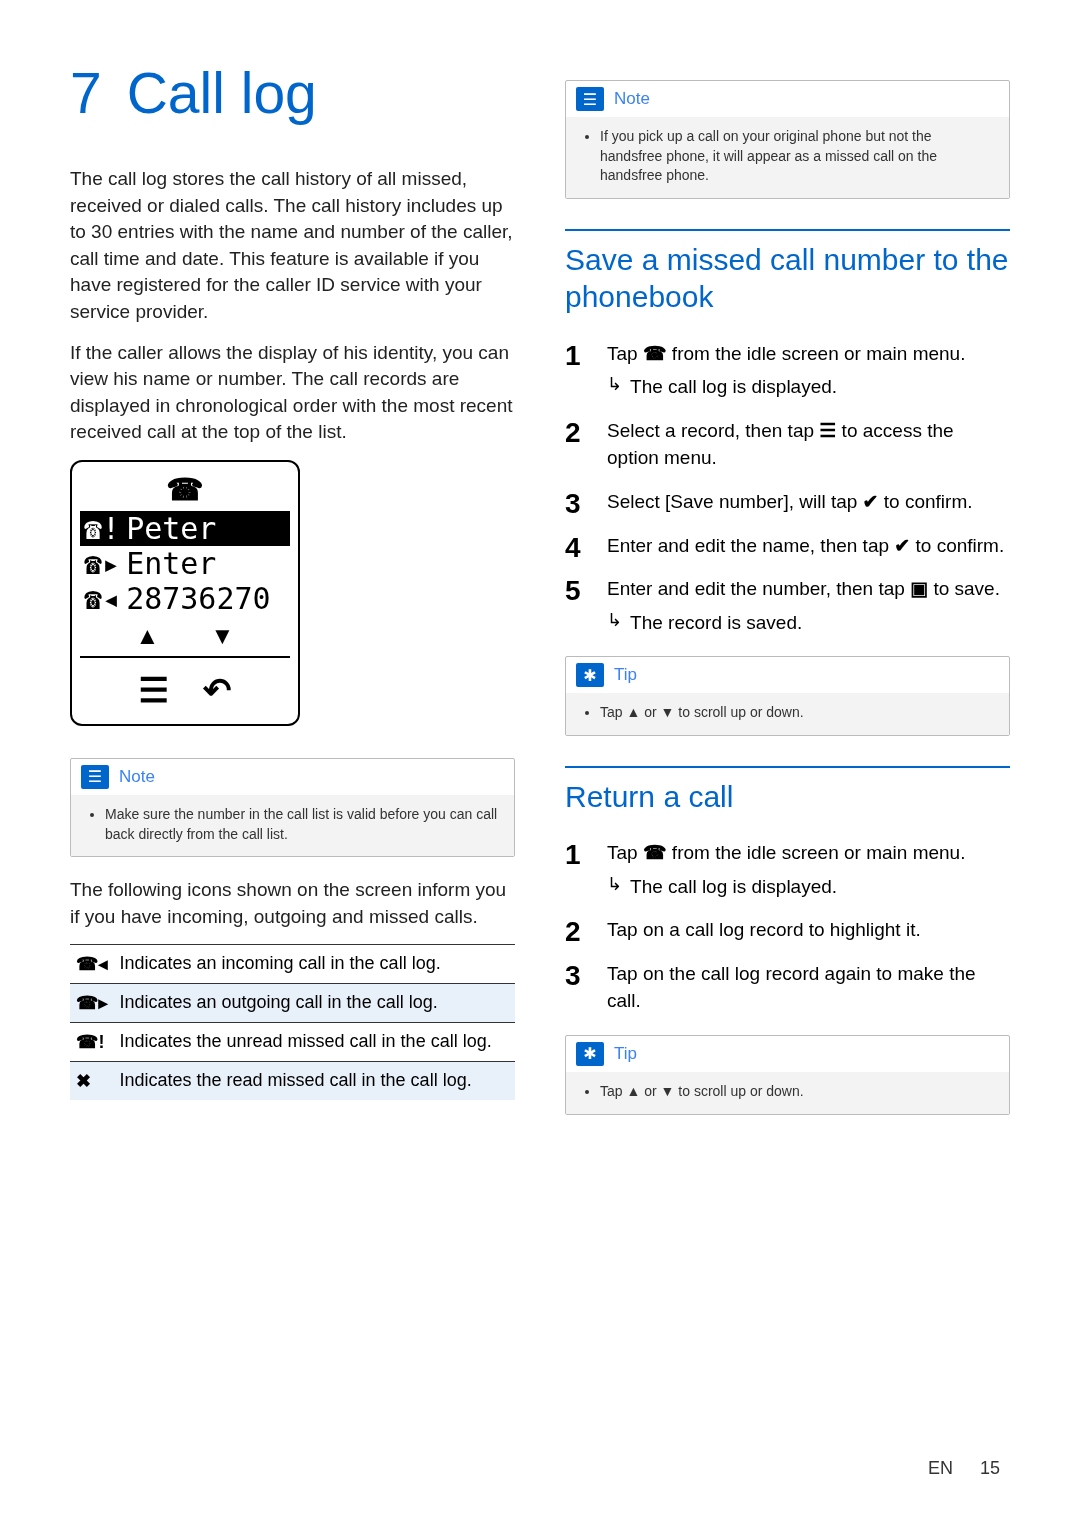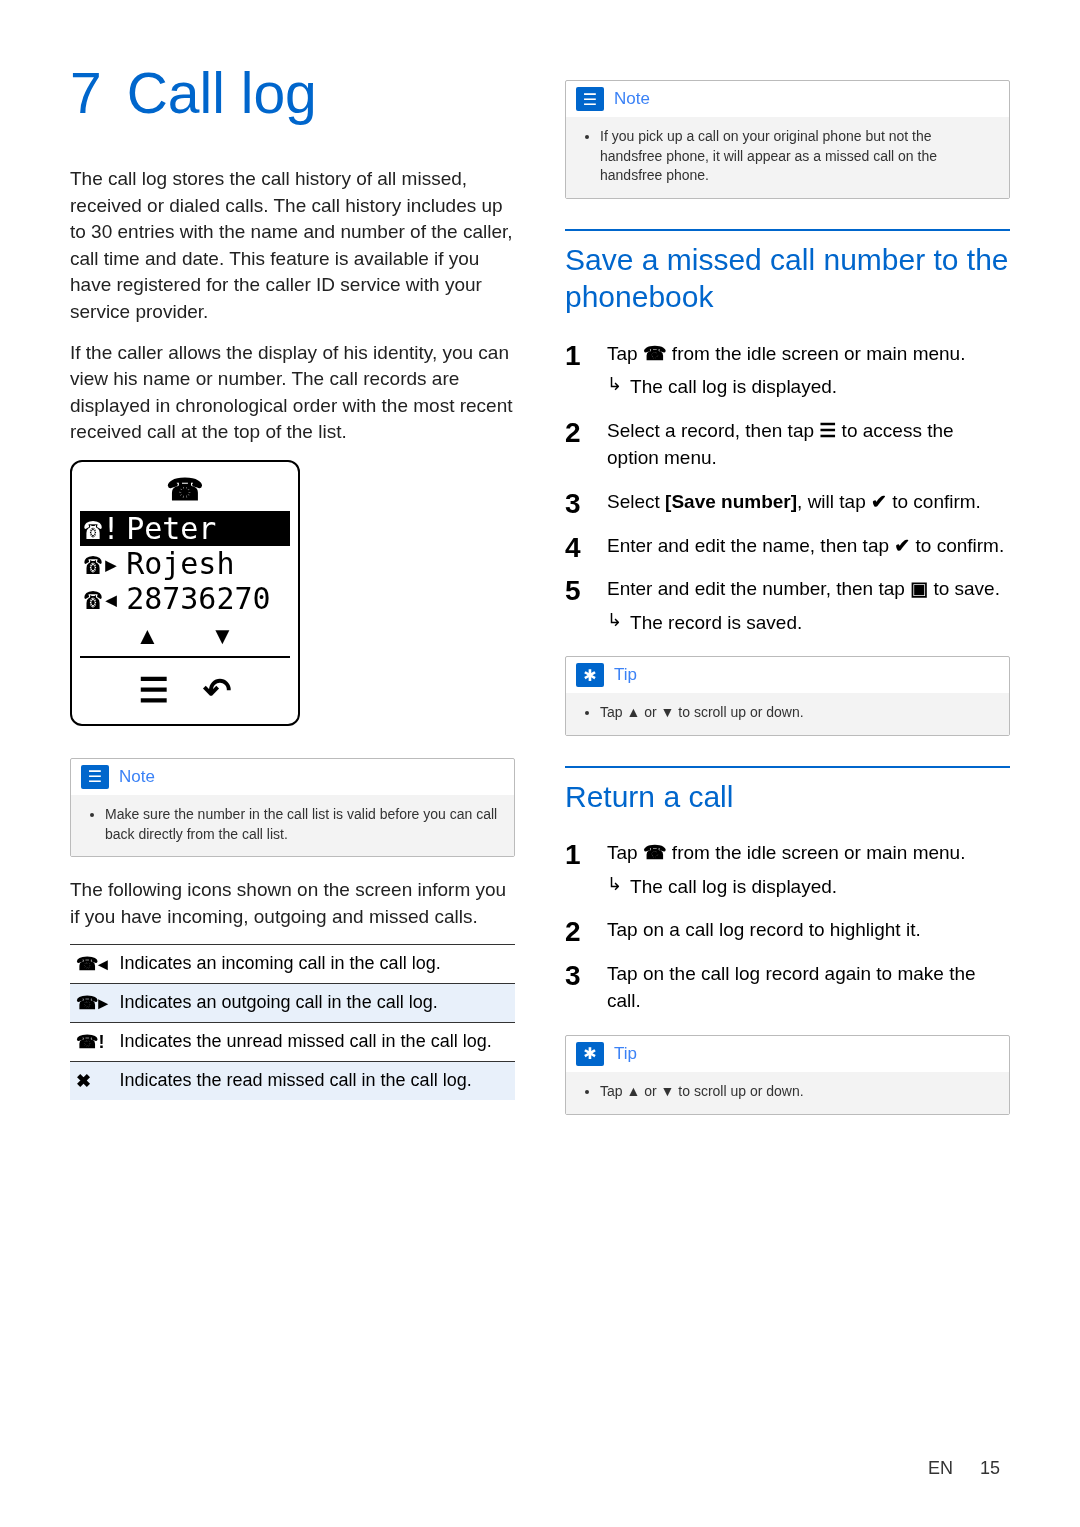--- a/index.html
+++ b/index.html
@@ -111,21 +111,21 @@
     font-weight: bold;
     color: #000;
   }
   .sub-result {
     display: flex;
     gap: 8px;
     margin-top: 6px;
   }
   .sub-result .arrow { font-size: 18px; line-height: 1.3; }
   .inline-icon { font-weight: bold; }
-  b.uiopt { font-weight: bold; }
+  b.uiopt { font-weight: normal; }
 
   .footer {
     position: absolute;
     bottom: 48px;
     right: 80px;
     font-size: 18px;
     color: #333;
   }
   .footer .en { margin-right: 22px; }
 </style>
@@ -143,21 +143,21 @@
     <p class="body-text">If the caller allows the display of his identity, you can view his name or number. The call records are displayed in chronological order with the most recent received call at the top of the list.</p>
 
     <div class="phone-mock">
       <div class="phone-top-icon">☎</div>
       <div class="phone-line selected">
         <span>☎!</span>
         <span>Peter</span>
       </div>
       <div class="phone-line">
         <span>☎▸</span>
-        <span>Rojesh</span>
+        <span>Enter</span>
       </div>
       <div class="phone-line">
         <span>☎◂</span>
         <span>28736270</span>
       </div>
       <div class="arrow-row">
         <span>▲</span>
         <span>▼</span>
       </div>
       <div class="divider"></div>

